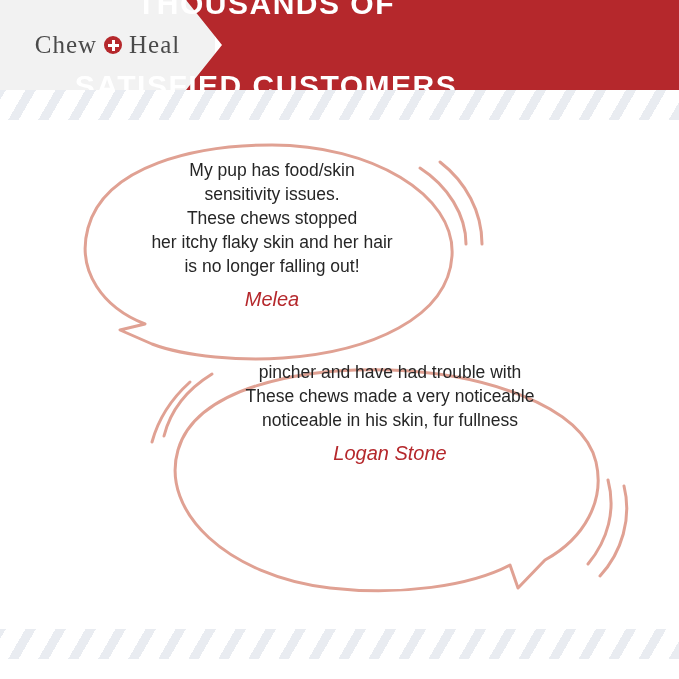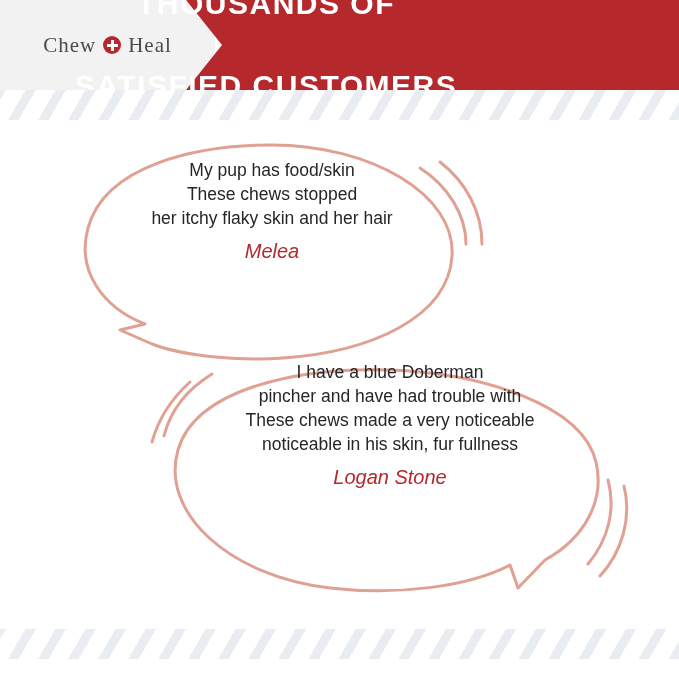--- a/index.html
+++ b/index.html
@@ -37,21 +37,21 @@
     left: 0;
     width: 215px;
     height: 90px;
     background: #f2f2f2;
     display: flex;
     align-items: center;
     justify-content: center;
   }
   .logo-text {
     font-family: "Liberation Serif", serif;
-    font-size: 21px;
+    font-size: 25px;
     letter-spacing: 1px;
     color: #4a4a4a;
     display: flex;
     align-items: center;
     gap: 7px;
     white-space: nowrap;
   }
   .logo-cross {
     position: relative;
     display: inline-block;
@@ -220,27 +220,28 @@
 
         <path d="M212 254 C 186 270, 170 292, 164 316"></path>
         <path d="M190 262 C 170 280, 158 300, 152 322"></path>
         <path d="M608 360 C 616 390, 608 420, 588 444"></path>
         <path d="M624 366 C 632 398, 622 432, 600 456"></path>
       </g>
     </svg>
 
     <div class="bubble-text" id="quote1-text">
       <span class="line">My pup has food/skin</span>
+      <span class="line">sensitivity issues.</span>
       <span class="line">These chews stopped</span>
       <span class="line">her itchy flaky skin and her hair</span>
+      <span class="line">is no longer falling out!</span>
       <span class="author">Melea</span>
     </div>
 
     <div class="bubble-text" id="quote2-text">
-      <span class="line">I have a blue Doberman</span>
       <span class="line">pincher and have had trouble with</span>
       <span class="line">These chews made a very noticeable</span>
       <span class="line">noticeable in his skin, fur fullness</span>
       <span class="author">Logan Stone</span>
     </div>
 
   </div>
 
   <div class="stripes stripes-bottom"></div>
 

